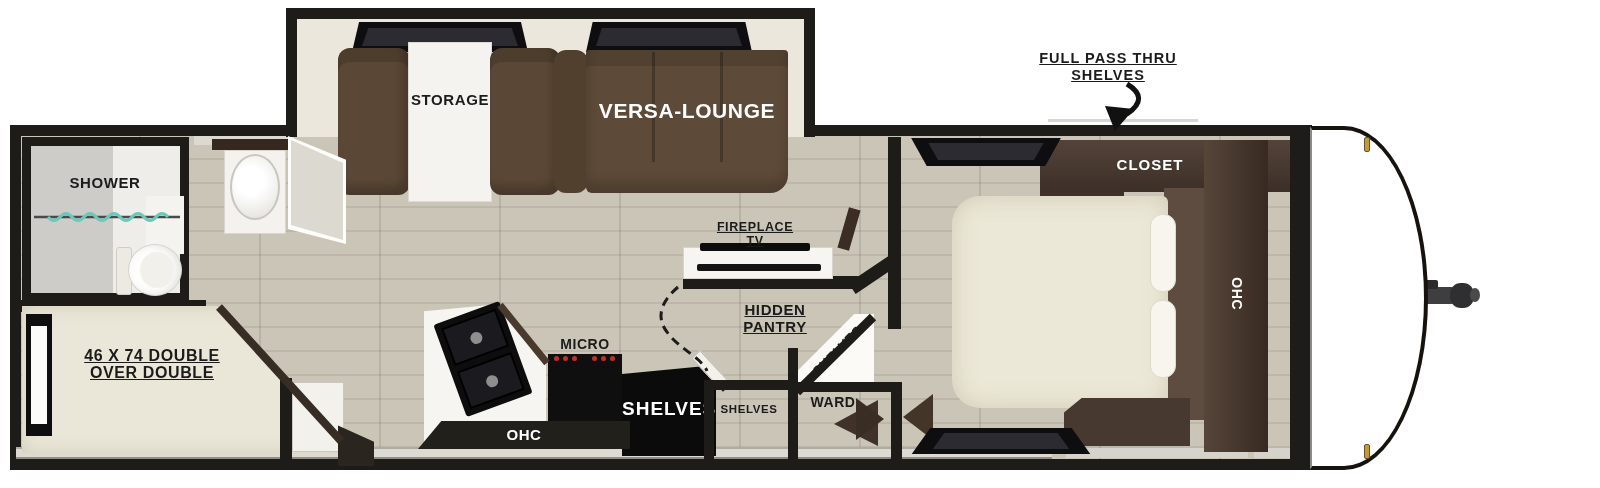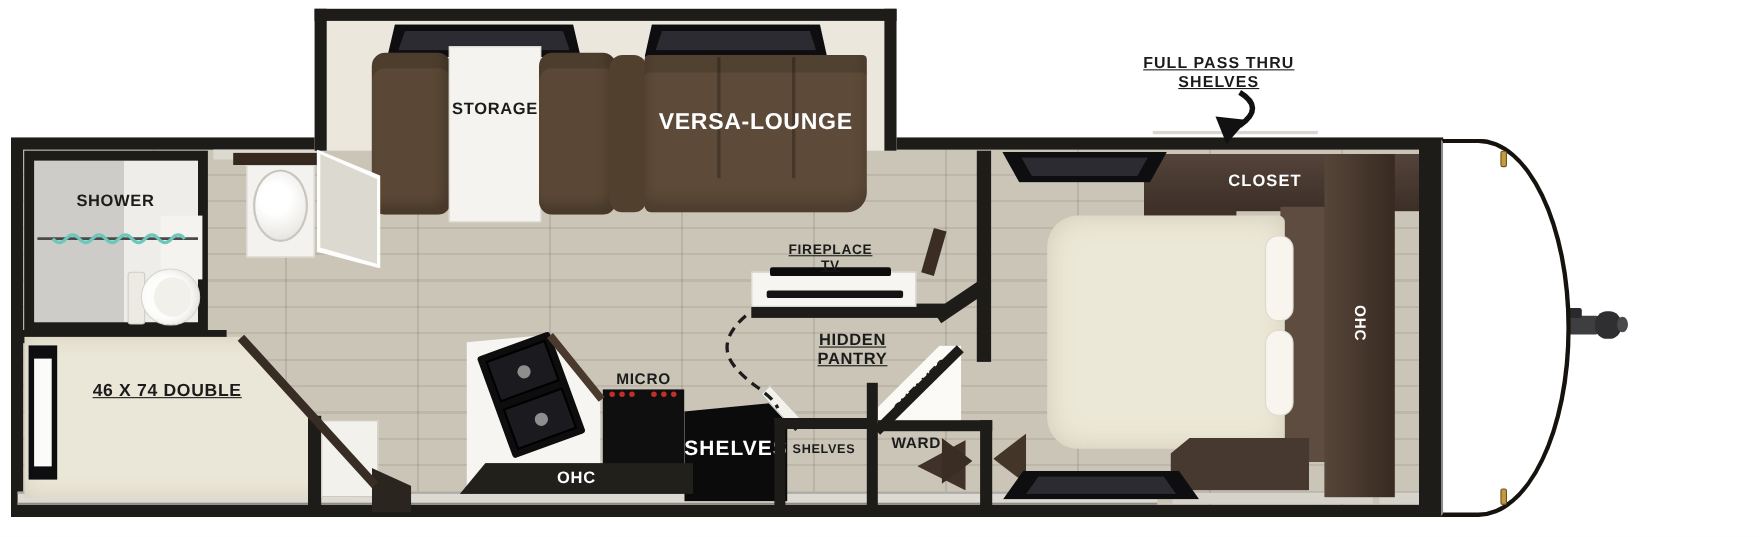--- a/index.html
+++ b/index.html
@@ -73,20 +73,21 @@
   <div class="abs" style="left:224px;top:150px;width:62px;height:84px;background:#f3f2ee;border:1px solid #d8d6cf;box-sizing:border-box;"></div>
   <div class="abs" style="left:230px;top:154px;width:50px;height:66px;border-radius:50%;background:radial-gradient(circle at 40% 40%, #ffffff 30%, #dedcd6);border:2px solid #c8c6bf;box-sizing:border-box;"></div>
   <div class="abs" style="left:288px;top:136px;width:58px;height:108px;background:#fdfdfb;clip-path:polygon(0 0,100% 22%,100% 100%,0 86%);"></div>
   <div class="abs" style="left:291px;top:140px;width:52px;height:100px;background:#dcd9d0;clip-path:polygon(0 0,100% 23%,100% 100%,0 85%);"></div>
 
   <div class="abs" style="left:22px;top:306px;width:318px;height:147px;background:#ebe7d8;clip-path:polygon(0 0,61.5% 0,100% 91%,100% 100%,0 100%);box-shadow:inset 0 0 18px rgba(140,130,100,.25);"></div>
   <div class="abs winF" style="left:26px;top:314px;width:26px;height:122px;"></div>
   <div class="abs" style="left:31px;top:326px;width:16px;height:98px;background:#fbfbf9;"></div>
   <div class="lbl" style="left:40px;top:347px;width:224px;font-size:16px;line-height:17px;">
     <span>46 X 74 DOUBLE</span>
+    <span>OVER DOUBLE</span>
   </div>
   <div class="abs wall" style="left:280px;top:378px;width:12px;height:82px;"></div>
   <div class="abs" style="left:292px;top:382px;width:52px;height:70px;background:#f2f1ec;border:1px solid #c9c7bf;box-sizing:border-box;"></div>
   <div class="abs" style="left:338px;top:422px;width:36px;height:44px;background:#2b251f;clip-path:polygon(0 8%,100% 45%,100% 100%,0 100%);"></div>
 
   <div class="abs" style="left:424px;top:304px;width:122px;height:144px;background:#f6f5f1;clip-path:polygon(0 5%,63% 0,100% 40%,100% 100%,0 100%);"></div>
   <div class="abs" style="left:448px;top:310px;width:70px;height:98px;background:#0d0d0d;transform:rotate(-20deg);border-radius:3px;">
     <div class="abs" style="left:6px;top:6px;width:58px;height:40px;background:#1b1b1f;border:2px solid #000;box-sizing:border-box;">
       <div class="abs" style="left:22px;top:13px;width:12px;height:12px;background:#8e8e8e;border-radius:50%;"></div>
     </div>

